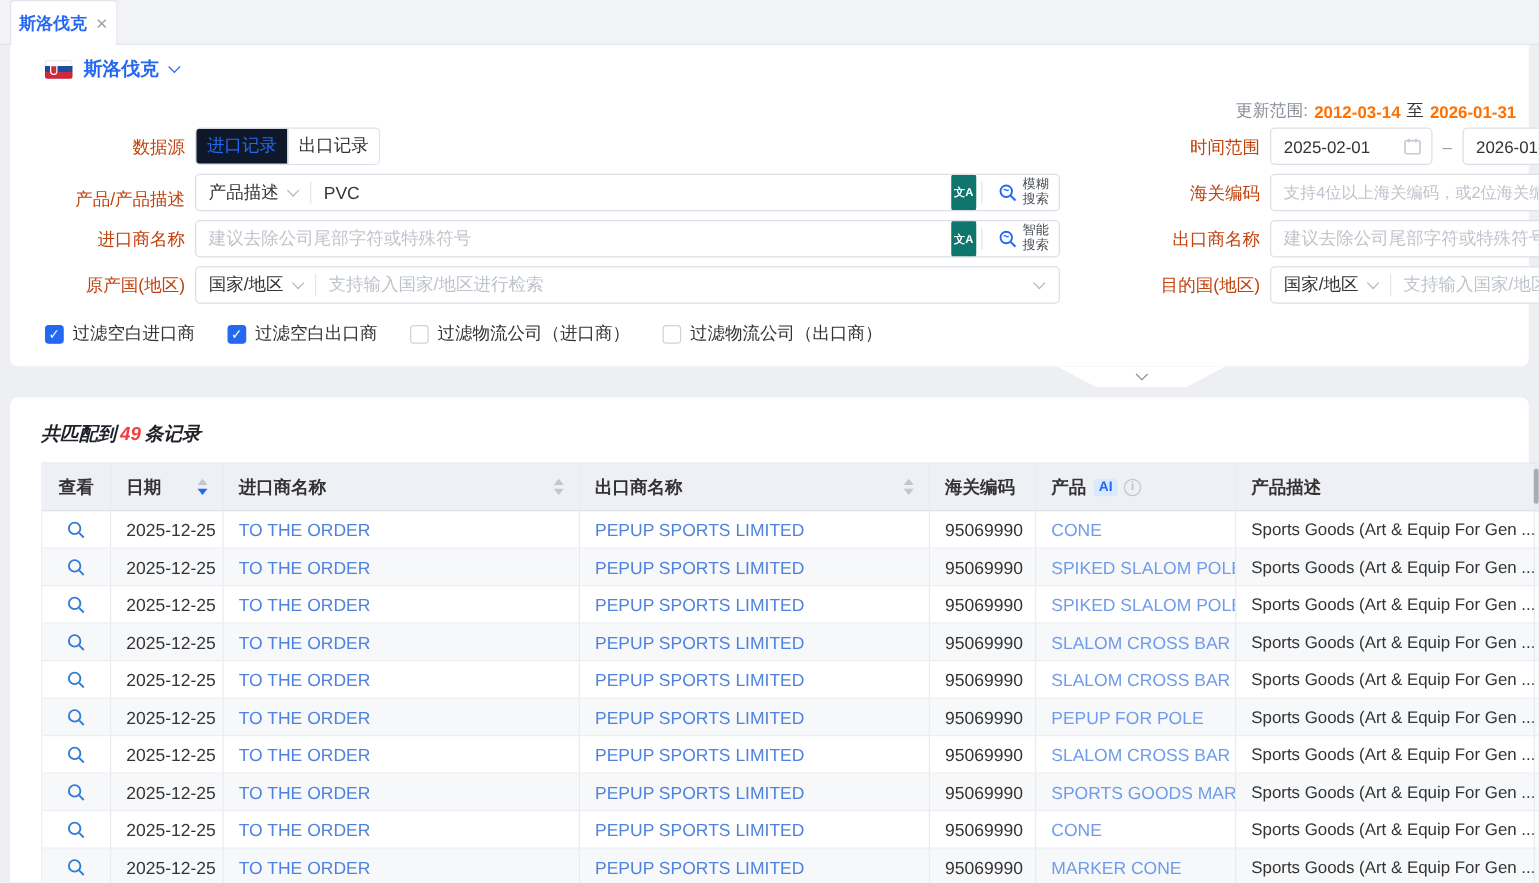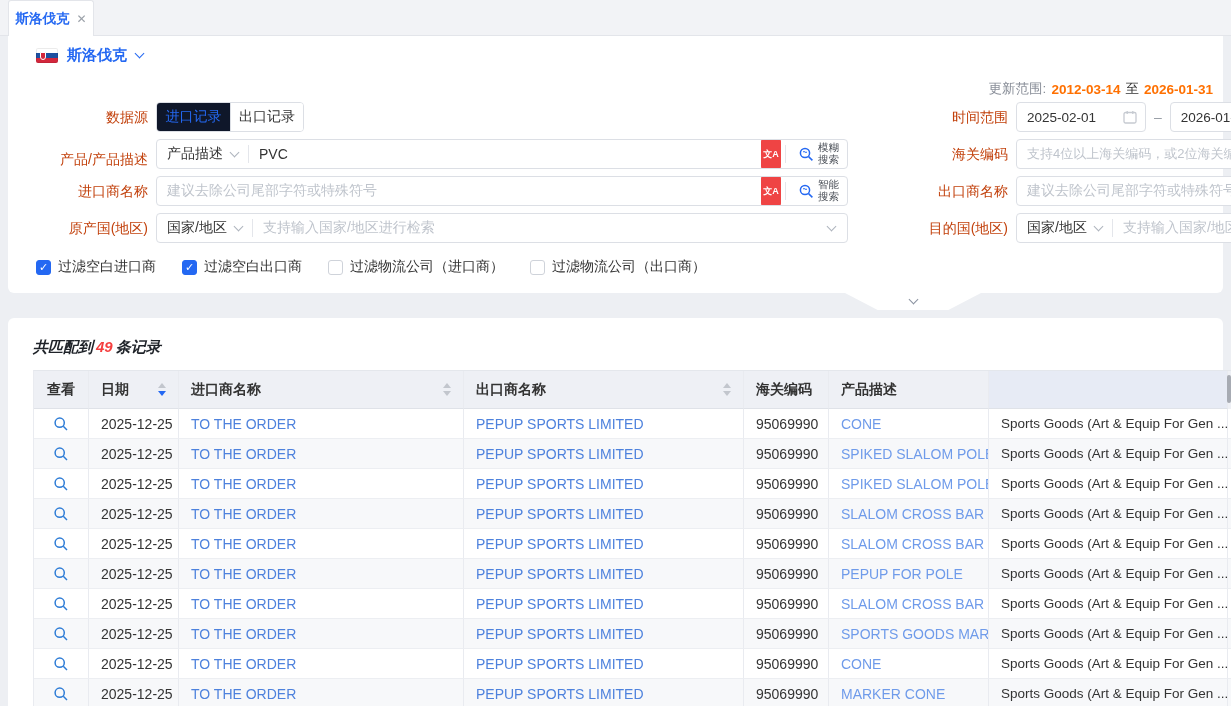--- a/index.html
+++ b/index.html
@@ -48,21 +48,21 @@
   .ph { color:#bfc4cc; white-space:nowrap; overflow:hidden; font-size:13px; }
   .val { color:#333; white-space:nowrap; }
   .grow { flex:1; min-width:0; padding:0 10px; }
 
   .seg { display:flex; border:1px solid #dcdfe5; border-radius:4px; overflow:hidden; height:30px; }
   .seg button { width:73px; border:none; background:#fff; color:#333; font-size:14px; cursor:pointer;
     font-family:inherit; }
   .seg button.active { background:#0f172a; color:#2468f2; }
   .seg button + button { border-left:1px solid #dcdfe5; }
 
-  .trans-icon { width:20px; height:32px; border-radius:4px; background:#ef4444; color:#fff;
+  .trans-icon { width:20px; height:32px; border-radius:4px; background:#0f766e; color:#fff;
     font-size:9px; font-weight:bold; display:flex; align-items:center; justify-content:center;
     cursor:pointer; flex:none; }
   .search-btn { display:flex; align-items:center; gap:3px; padding:0 8px; cursor:pointer; flex:none; }
   .search-btn .txt { font-size:10.5px; line-height:1.1; color:#4a4f57; }
   .mag { flex:none; }
 
   .cal-icon { flex:none; margin-right:8px; }
   .dash { color:#9aa0a8; margin:0 8px; }
 
   
@@ -280,20 +280,25 @@
           </span>
       </div>
       <div class="cell c-sort">
         <span>出口商名称</span>
         <span class="sorts">
             <span class="s-up"></span>
             <span class="s-down"></span>
           </span>
       </div>
       <div class="cell">海关编码</div>
+      <div class="cell">
+        <span>产品</span>
+        <span class="ai-badge">AI</span>
+        <i class="info-i">i</i>
+      </div>
       <div class="cell">产品描述</div>
       <div class="cell" style="background:#e7ebf5; padding:0;"></div>
     </div>
     <div id="tbody">
         <div class="tr row">
     <div class="cell c-center">
       <svg width="16" height="16" viewBox="0 0 16 16" style="cursor:pointer;">
               <circle cx="6.7" cy="6.7" r="4.6" fill="none" stroke="#2e7cd6" stroke-width="1.5"></circle>
               <line x1="10.3" y1="10.3" x2="14" y2="14" stroke="#2e7cd6" stroke-width="1.5"></line>
             </svg>

